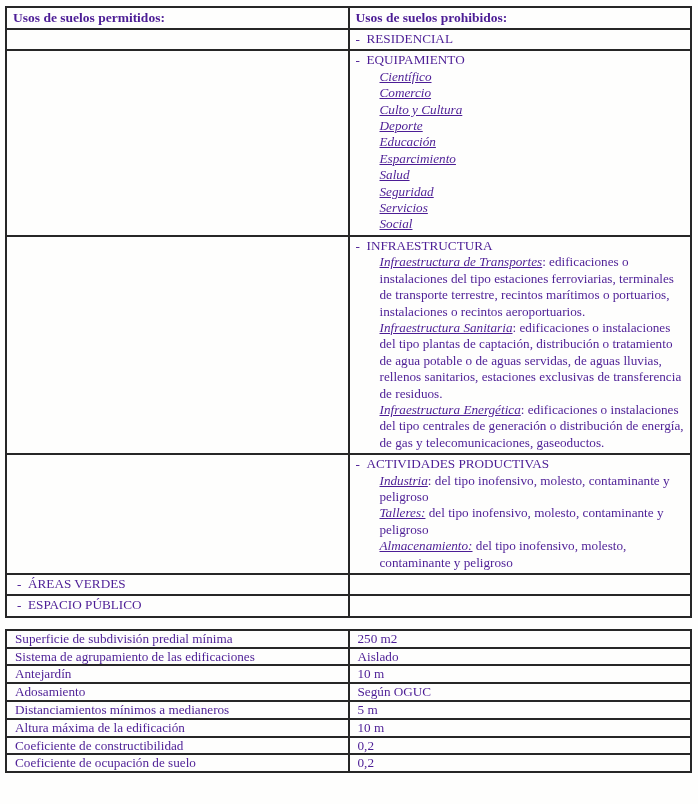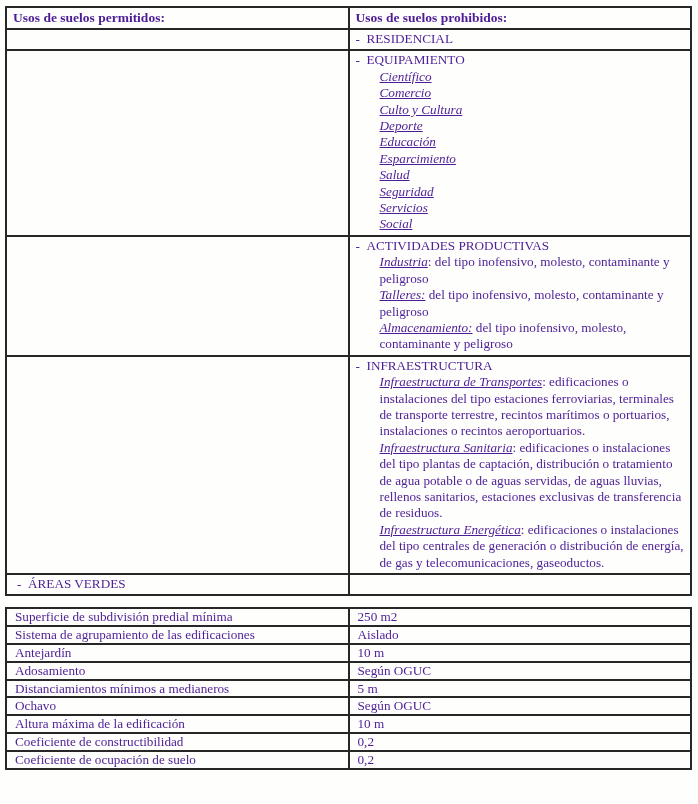--- a/index.html
+++ b/index.html
@@ -93,48 +93,54 @@
             <div class="item"><span class="term">Seguridad</span></div>
             <div class="item"><span class="term">Servicios</span></div>
             <div class="item"><span class="term">Social</span></div>
           </div>
         </td>
       </tr>
 
       <tr>
         <td></td>
         <td>
-          <div class="entry-title"><span class="dash">-</span><span>ACTIVIDADES PRODUCTIVAS</span></div>
+          <div class="entry-title"><span class="dash">-</span><span>INFRAESTRUCTURA</span></div>
           <div class="items">
-            <div class="item"><span class="term">Industria</span><span class="desc">: del tipo inofensivo, molesto, contaminante y peligroso</span></div>
-            <div class="item"><span class="term">Talleres:</span><span class="desc"> del tipo inofensivo, molesto, contaminante y peligroso</span></div>
-            <div class="item"><span class="term">Almacenamiento:</span><span class="desc"> del tipo inofensivo, molesto, contaminante y peligroso</span></div>
+            <div class="item"><span class="term">Infraestructura de Transportes</span><span class="desc">: edificaciones o instalaciones del tipo estaciones ferroviarias, terminales de transporte terrestre, recintos marítimos o portuarios, instalaciones o recintos aeroportuarios.</span></div>
+            <div class="item"><span class="term">Infraestructura Sanitaria</span><span class="desc">: edificaciones o instalaciones del tipo plantas de captación, distribución o tratamiento de agua potable o de aguas servidas, de aguas lluvias, rellenos sanitarios, estaciones exclusivas de transferencia de residuos.</span></div>
+            <div class="item"><span class="term">Infraestructura Energética</span><span class="desc">: edificaciones o instalaciones del tipo centrales de generación o distribución de energía, de gas y telecomunicaciones, gaseoductos.</span></div>
           </div>
         </td>
       </tr>
 
       <tr>
         <td></td>
         <td>
-          <div class="entry-title"><span class="dash">-</span><span>INFRAESTRUCTURA</span></div>
+          <div class="entry-title"><span class="dash">-</span><span>ACTIVIDADES PRODUCTIVAS</span></div>
           <div class="items">
-            <div class="item"><span class="term">Infraestructura de Transportes</span><span class="desc">: edificaciones o instalaciones del tipo estaciones ferroviarias, terminales de transporte terrestre, recintos marítimos o portuarios, instalaciones o recintos aeroportuarios.</span></div>
-            <div class="item"><span class="term">Infraestructura Sanitaria</span><span class="desc">: edificaciones o instalaciones del tipo plantas de captación, distribución o tratamiento de agua potable o de aguas servidas, de aguas lluvias, rellenos sanitarios, estaciones exclusivas de transferencia de residuos.</span></div>
-            <div class="item"><span class="term">Infraestructura Energética</span><span class="desc">: edificaciones o instalaciones del tipo centrales de generación o distribución de energía, de gas y telecomunicaciones, gaseoductos.</span></div>
+            <div class="item"><span class="term">Industria</span><span class="desc">: del tipo inofensivo, molesto, contaminante y peligroso</span></div>
+            <div class="item"><span class="term">Talleres:</span><span class="desc"> del tipo inofensivo, molesto, contaminante y peligroso</span></div>
+            <div class="item"><span class="term">Almacenamiento:</span><span class="desc"> del tipo inofensivo, molesto, contaminante y peligroso</span></div>
           </div>
         </td>
       </tr>
 
       <tr class="row-areas">
         <td>
           <div class="entry-title"><span class="dash">-</span><span>ÁREAS VERDES</span></div>
         </td>
         <td></td>
       </tr>
 
+      <tr class="row-areas">
+        <td>
+          <div class="entry-title"><span class="dash">-</span><span>ESPACIO PÚBLICO</span></div>
+        </td>
+        <td></td>
+      </tr>
     </tbody>
   </table>
 
   <table class="norms-table">
     <colgroup>
         <col>
         <col>
       </colgroup>
     <tbody>
       <tr>
@@ -151,24 +157,20 @@
       </tr>
       <tr>
         <td class="norm-label">Adosamiento</td>
         <td class="norm-value">Según OGUC</td>
       </tr>
       <tr>
         <td class="norm-label">Distanciamientos mínimos a medianeros</td>
         <td class="norm-value">5 m</td>
       </tr>
       <tr>
-        <td class="norm-label">Ochavo</td>
-        <td class="norm-value">Según OGUC</td>
-      </tr>
-      <tr>
         <td class="norm-label">Altura máxima de la edificación</td>
         <td class="norm-value">10 m</td>
       </tr>
       <tr>
         <td class="norm-label">Coeficiente de constructibilidad</td>
         <td class="norm-value">0,2</td>
       </tr>
       <tr>
         <td class="norm-label">Coeficiente de ocupación de suelo</td>
         <td class="norm-value">0,2</td>

